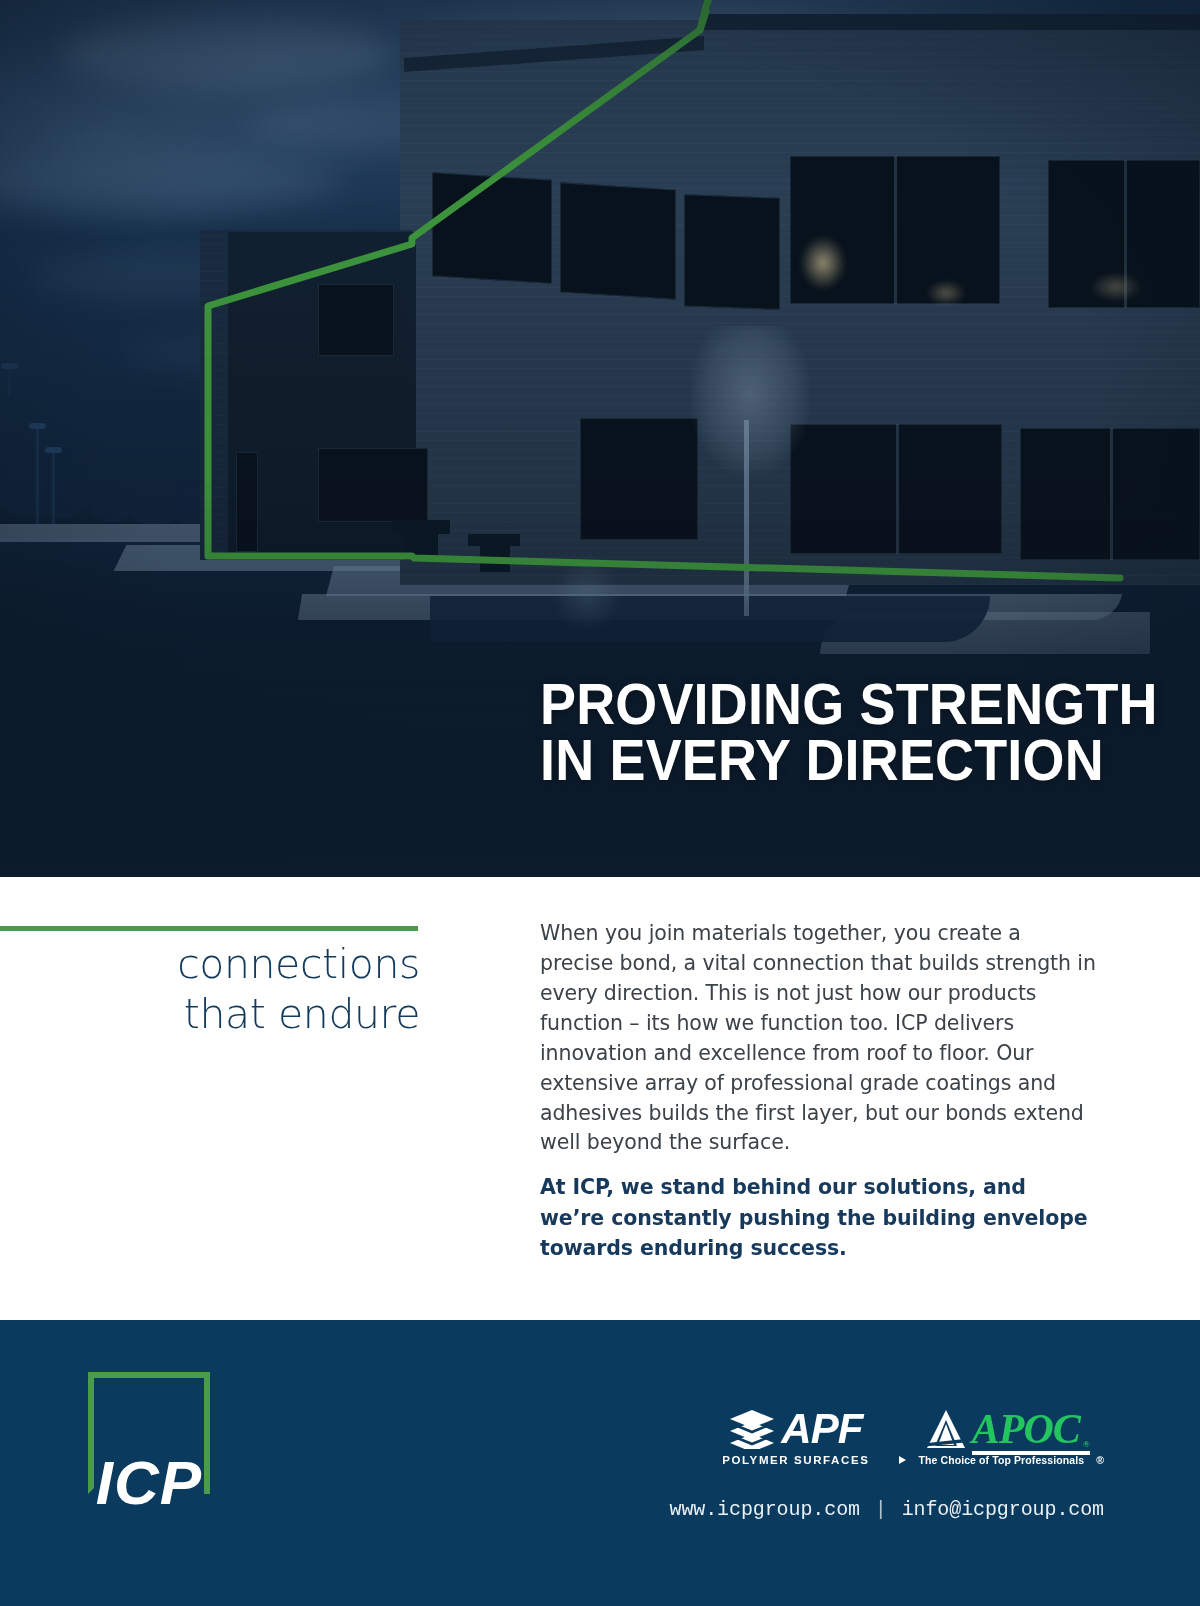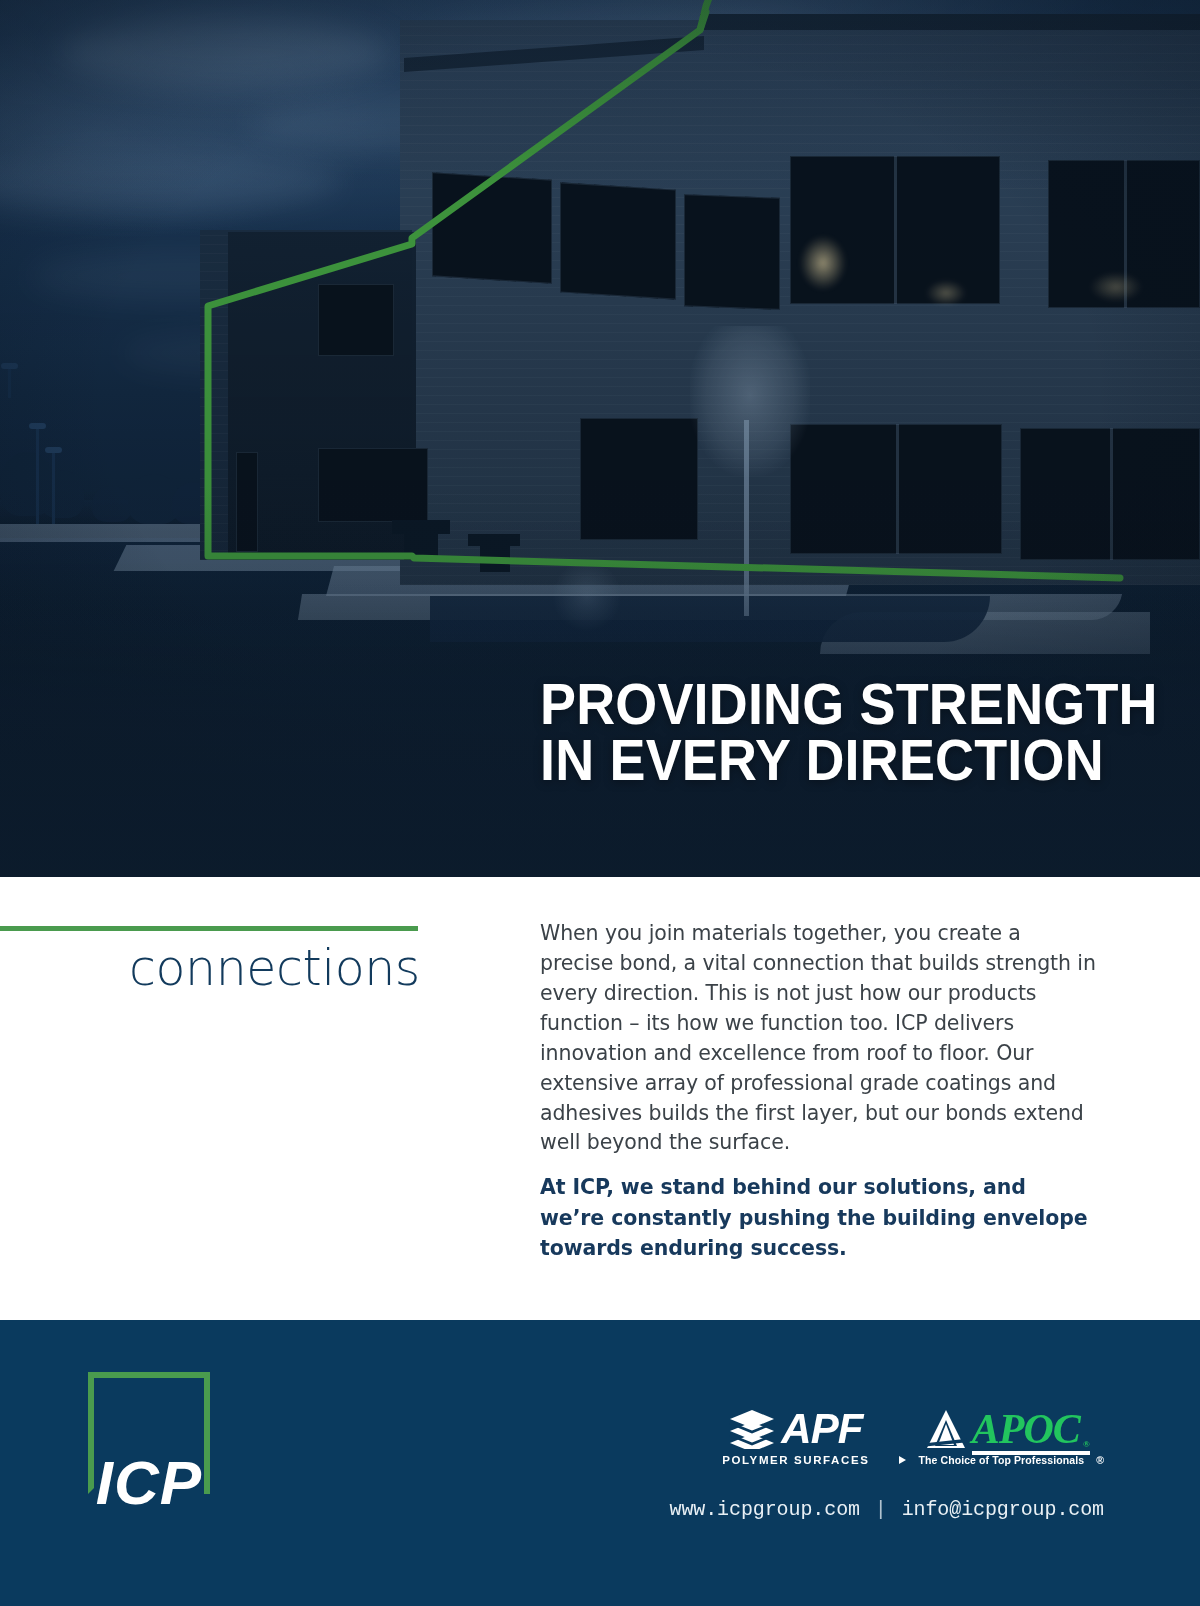--- a/index.html
+++ b/index.html
@@ -222,21 +222,21 @@
     background: #4a9b4e;
   }
   .lead {
     position: absolute;
     left: 0; top: 62px;
     width: 420px;
     text-align: right;
     color: #123a5c;
     font-family: "DejaVu Sans", sans-serif;
     font-weight: 300;
-    font-size: 49px;
+    font-size: 41px;
     line-height: 1.22;
     letter-spacing: -0.4px;
   }
   .lead .ln { display: block; }
 
   .body-col {
     position: absolute;
     left: 540px;
     top: 42px;
     width: 556px;
@@ -482,20 +482,21 @@
       <span class="ln">PROVIDING STRENGTH</span>
       <span class="ln">IN EVERY DIRECTION</span>
     </div>
   </div>
 
   <div class="content">
     <div class="rule-green"></div>
 
     <div class="lead">
       <span class="ln">connections</span>
+      <span class="ln">that endure</span>
     </div>
 
     <div class="body-col">
       <p>When you join materials together, you create a precise bond, a vital connection that builds strength in every direction. This is not just how our products function – its how we function too. ICP delivers innovation and excellence from roof to floor. Our extensive array of professional grade coatings and adhesives builds the first layer, but our bonds extend well beyond the surface.</p>
       <p class="emph">At ICP, we stand behind our solutions, and we’re constantly pushing the building envelope towards enduring success.</p>
     </div>
   </div>
 
   <div class="footer">
 

